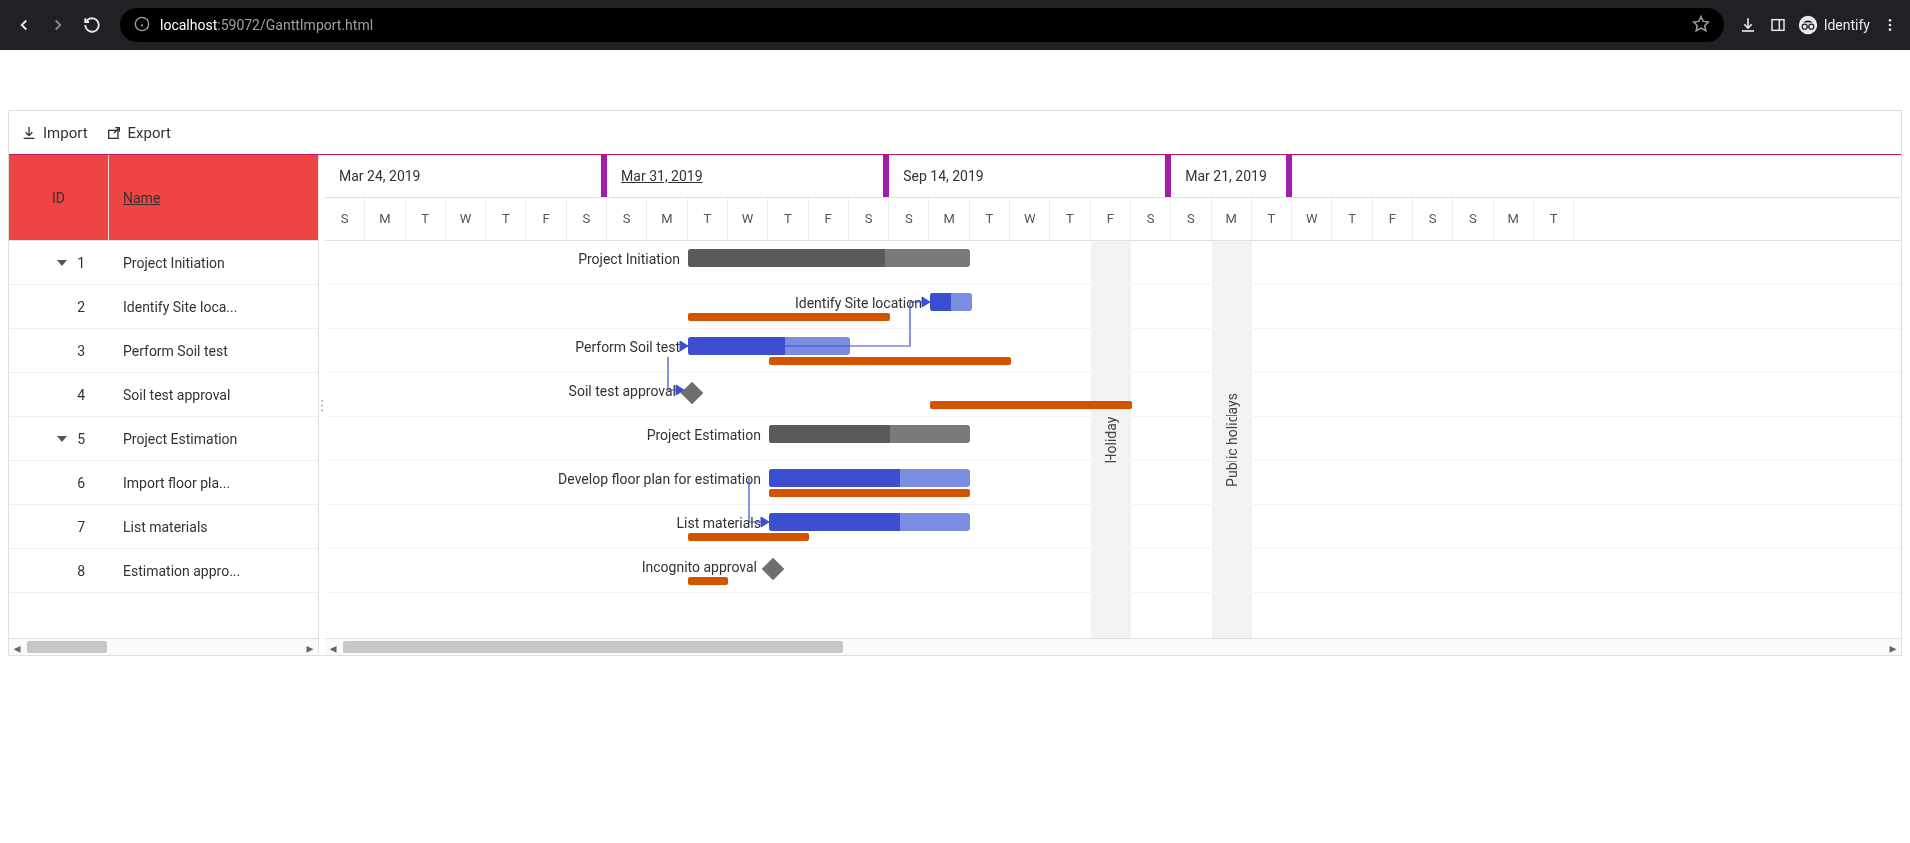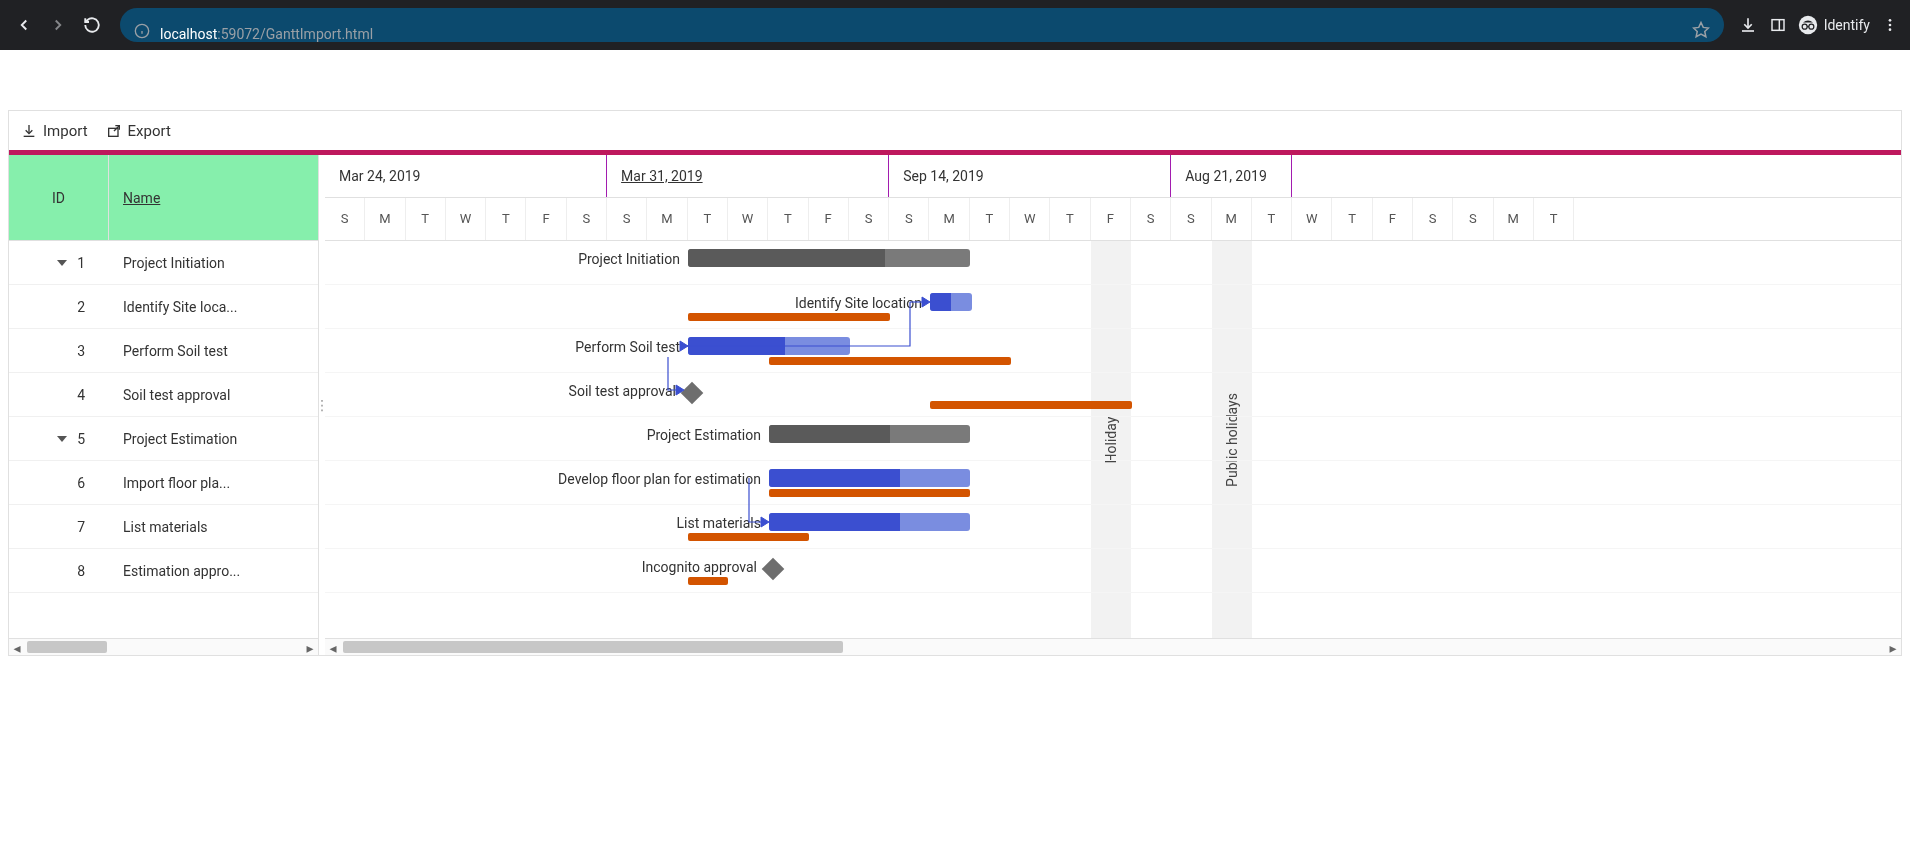--- a/index.html
+++ b/index.html
@@ -21,24 +21,24 @@
 }
 .chrome-btn {
   width: 28px; height: 28px;
   display: flex; align-items: center; justify-content: center;
   color: #e8eaed;
   border-radius: 50%;
 }
 .address-bar {
   flex: 1;
   height: 34px;
-  background: #0c4a6e;
+  background: #000000;
   border-radius: 17px;
   display: flex;
-  align-items: flex-end;
+  align-items: center;
   padding: 0 14px;
   margin: 0 8px;
   color: #9aa0a6;
 }
 .address-bar .info-icon { margin-right: 10px; }
 .address-bar .url { color: #e8eaed; }
 .address-bar .url .host { color: #ffffff; }
 .address-bar .url .path { color: #9aa0a6; }
 .chrome-right { display: flex; align-items: center; gap: 10px; color: #e8eaed; }
 .chrome-badge { display: flex; align-items: center; gap: 6px; }
@@ -51,21 +51,21 @@
 
 
 .gantt {
   border: 1px solid #e0e0e0;
   background: #fff;
 }
 
 
 .gantt-toolbar {
   height: 44px;
-  border-bottom: 5px solid #be185d;
+  border-bottom: 1px solid #be185d;
   display: flex;
   align-items: center;
   padding: 0 12px;
   gap: 18px;
   font-size: 15px;
 }
 .toolbar-item {
   display: flex;
   align-items: center;
   gap: 6px;
@@ -106,21 +106,21 @@
   display: flex;
   flex-direction: column;
   position: relative;
 }
 
 
 .grid-header {
   height: 86px;
   display: flex;
   border-bottom: 1px solid #e0e0e0;
-  background: #86efac;
+  background: #ef4444;
 }
 .grid-header .col {
   display: flex;
   align-items: center;
   padding: 0 14px;
   border-right: 1px solid #e0e0e0;
   color: #333;
 }
 .grid-header .col:last-child { border-right: none; }
 .col-id { width: 100px; justify-content: center; }
@@ -163,21 +163,21 @@
   border-bottom: 1px solid #e0e0e0;
   position: relative;
   display: flex;
 }
 .week-header {
   height: 43px;
   border-bottom: 1px solid #e0e0e0;
   display: flex;
 }
 .week-cell {
-  border-right: 1px solid #a21caf;
+  border-right: 6px solid #a21caf;
   display: flex;
   align-items: center;
   padding-left: 14px;
   color: #333;
 }
 .day-header {
   height: 43px;
   display: flex;
 }
 .day-cell {
@@ -457,21 +457,21 @@
 
       <div class="splitter"></div>
 
       <div class="chart-panel">
         <div class="timeline-header">
           <div class="timeline-header-inner">
             <div class="week-header" id="week-header">
                 <div class="week-cell" style="width: 282.1px;">Mar 24, 2019</div>
                 <div class="week-cell" style="width: 282.1px; text-decoration: underline;">Mar 31, 2019</div>
                 <div class="week-cell" style="width: 282.1px;">Sep 14, 2019</div>
-                <div class="week-cell" style="width: 120.9px;">Aug 21, 2019</div>
+                <div class="week-cell" style="width: 120.9px;">Mar 21, 2019</div>
               </div>
             <div class="day-header" id="day-header">
                 <div class="day-cell">S</div>
                 <div class="day-cell">M</div>
                 <div class="day-cell">T</div>
                 <div class="day-cell">W</div>
                 <div class="day-cell">T</div>
                 <div class="day-cell">F</div>
                 <div class="day-cell">S</div>
                 <div class="day-cell">S</div>

